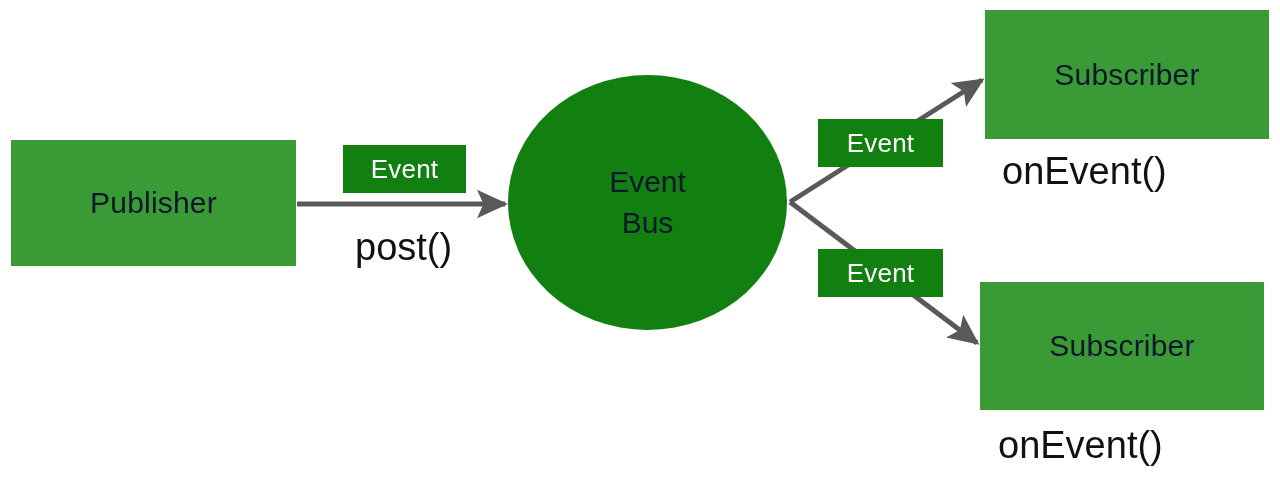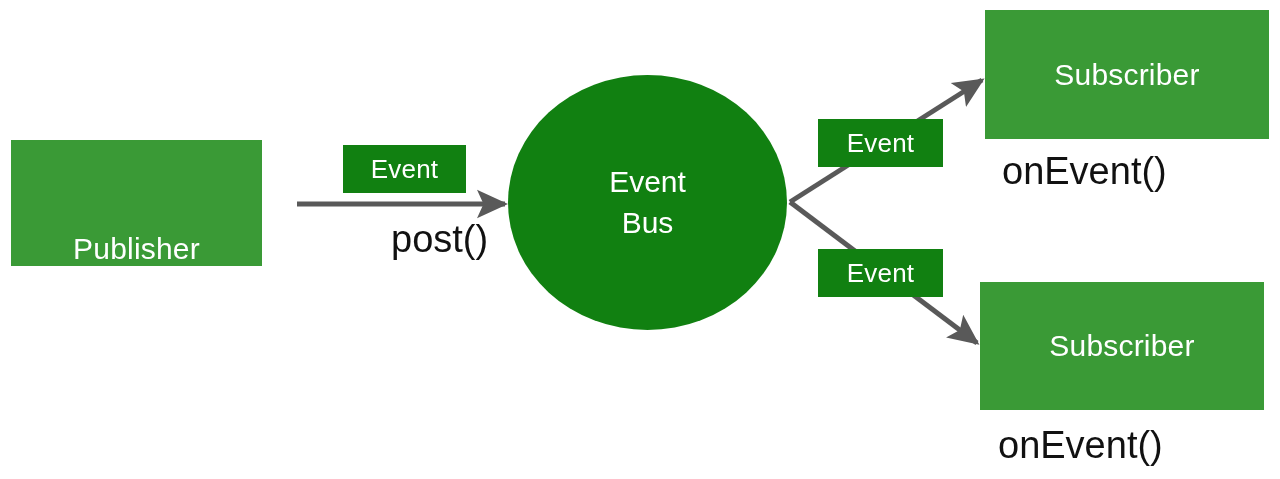--- a/index.html
+++ b/index.html
@@ -22,21 +22,21 @@
     left: 0;
     top: 0;
     width: 1280px;
     height: 479px;
   }
   .node {
     position: absolute;
     display: flex;
     align-items: center;
     justify-content: center;
-    color: #ffffff;
+    color: #0f172a;
     box-sizing: border-box;
   }
   .node-rect {
     font-size: 30px;
     font-weight: 400;
     letter-spacing: 0.2px;
   }
   .node-circle {
     border-radius: 50%;
     font-size: 30px;
@@ -75,29 +75,29 @@
       </marker>
     </defs>
 
     <line x1="297" y1="204" x2="505" y2="204" stroke="#595959" stroke-width="5" marker-end="url(#arrowhead)"></line>
 
     <line x1="790" y1="202" x2="982" y2="80" stroke="#595959" stroke-width="5" marker-end="url(#arrowhead)"></line>
 
     <line x1="790" y1="202" x2="977" y2="343" stroke="#595959" stroke-width="5" marker-end="url(#arrowhead)"></line>
   </svg>
 
-  <div class="node node-rect" style="left:11px; top:140px; width:251px; height:126px; background:#3a9a36;align-items:flex-end;">
+  <div class="node node-rect" style="left:11px; top:140px; width:285px; height:126px; background:#3a9a36;">
     <span>Publisher</span>
   </div>
 
   <div class="tag" style="left:343px; top:145px; width:123px; height:48px; background:#118011;">
     <span>Event</span>
   </div>
 
-  <div class="edge-label" style="left:355px; top:218px;margin-left:36px;">
+  <div class="edge-label" style="left:355px; top:226px;">
     <span>post()</span>
   </div>
 
   <div class="node node-circle" style="left:508px; top:75px; width:279px; height:255px; background:#118011;">
     <span class="circle-line">Event</span>
     <span class="circle-line">Bus</span>
   </div>
 
   <div class="tag" style="left:818px; top:119px; width:125px; height:48px; background:#118011;">
     <span>Event</span>

